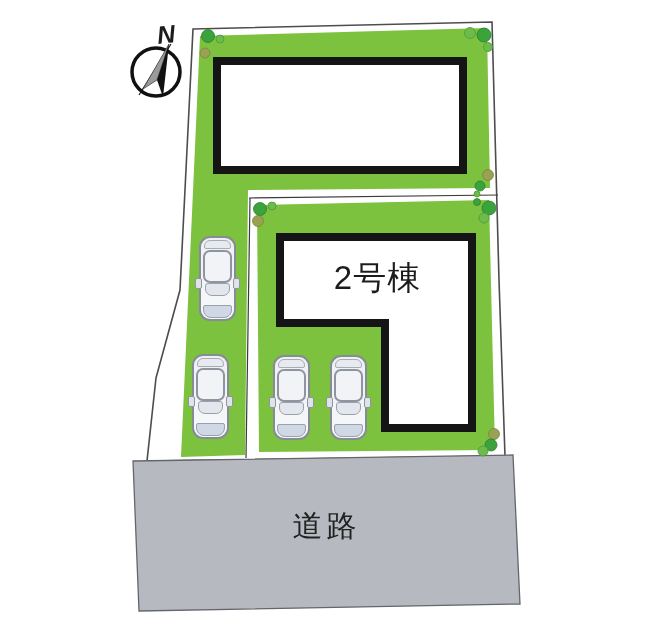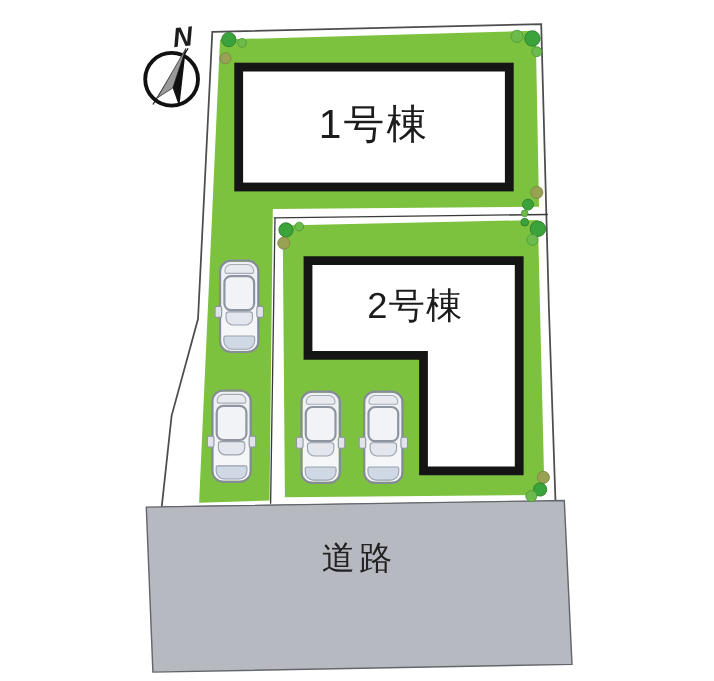--- a/index.html
+++ b/index.html
@@ -7,21 +7,21 @@
     position:relative;width:649px;height:619px;background:#ffffff;overflow:hidden;
     font-family:"Liberation Sans",sans-serif;
   }
   .layer{position:absolute;left:0;top:0;}
   .label{
     position:absolute;display:flex;align-items:center;justify-content:center;
     color:#1c1c1c;line-height:1;white-space:nowrap;
   }
   #lbl-b1{left:217px;top:59px;width:246px;height:107px;font-size:37px;font-weight:500;letter-spacing:2px;}
   #lbl-b2{left:284px;top:239px;width:187px;height:76px;font-size:33px;font-weight:500;letter-spacing:1px;}
-  #lbl-road{left:140px;top:434px;width:373px;height:147px;font-size:30px;font-weight:500;letter-spacing:4px;color:#222;}
+  #lbl-road{left:140px;top:452px;width:373px;height:147px;font-size:30px;font-weight:500;letter-spacing:4px;color:#222;}
   #lbl-n{left:146px;top:18px;width:40px;height:32px;font-size:25px;font-weight:700;font-style:italic;transform:rotate(-6deg);}
   
   .car{position:absolute;width:37px;height:85px;}
   .car-body{position:absolute;left:0;top:0;right:0;bottom:0;
     background:linear-gradient(#eef0f3,#f7f8fa);
     border:2px solid #868c96;border-radius:11px;}
   .car-rear{position:absolute;top:4px;left:5px;right:5px;height:7px;
     background:#e7eaee;border:1px solid #a7adb6;border-radius:6px 6px 2px 2px;}
   .car-cabin{position:absolute;top:14px;left:4px;right:4px;height:29px;
     background:#f1f3f6;border:2px solid #8f95a0;border-radius:7px;}
@@ -129,17 +129,16 @@
     <div class="car-body"></div>
     <div class="car-rear"></div>
     <div class="car-cabin"></div>
     <div class="car-win"></div>
     <div class="car-front"></div>
     <div class="car-mirror m-l"></div>
     <div class="car-mirror m-r"></div>
   </div>
 
   <div class="label" id="lbl-n">N</div>
-  <div class="label" id="lbl-b1">1号棟</div>
   <div class="label" id="lbl-b2">2号棟</div>
   <div class="label" id="lbl-road">道路</div>
 
 </div>
 
 </body></html>

